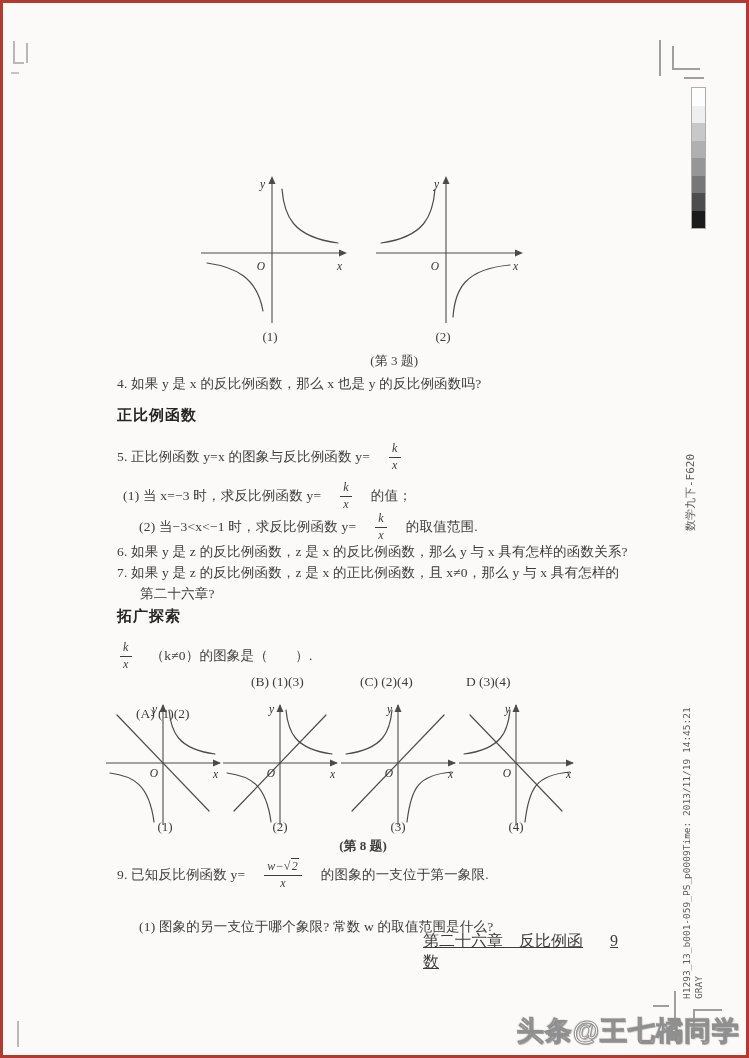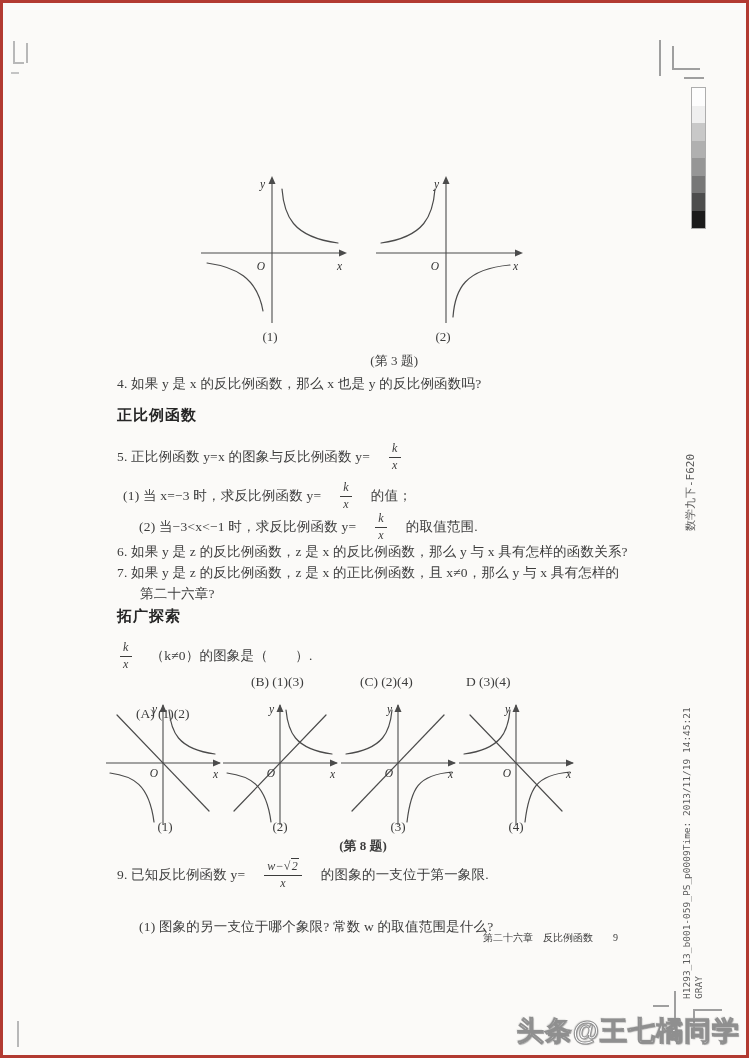--- a/index.html
+++ b/index.html
@@ -39,22 +39,22 @@
   .mark{position:absolute;}
   .vtext{
     position:absolute;transform-origin:0 0;transform:rotate(-90deg);
     font-family:"DejaVu Sans Mono", monospace;color:#5b5b5b;white-space:nowrap;
   }
   .cal-bar{
     position:absolute;left:688px;top:84px;width:13px;height:140px;
     border:1px solid #adadad;display:flex;flex-direction:column;background:#fff;
   }
   .cal-step{flex:1;}
-  .footer{position:absolute;left:420px;top:928px;width:195px;font-size:10px;
-    display:flex;justify-content:flex-end;align-items:baseline;}
+  .footer{position:absolute;left:420px;top:928px;width:195px;font-size:16px;
+    display:flex;justify-content:flex-end;align-items:baseline;text-decoration:underline;}
   .footer .pg{margin-left:20px;}
   .watermark{
     position:absolute;right:6px;top:1010px;
     font-family:"Liberation Sans", sans-serif;font-weight:bold;font-size:27px;
     color:#ffffff;-webkit-text-stroke:1px #8f8f8f;
     text-shadow:1px 1px 1px rgba(110,110,110,0.55), -1px -1px 1px rgba(160,160,160,0.4);
     letter-spacing:1px;white-space:nowrap;
   }
   .opt{position:absolute;font-size:13.5px;white-space:nowrap;}
 </style>

